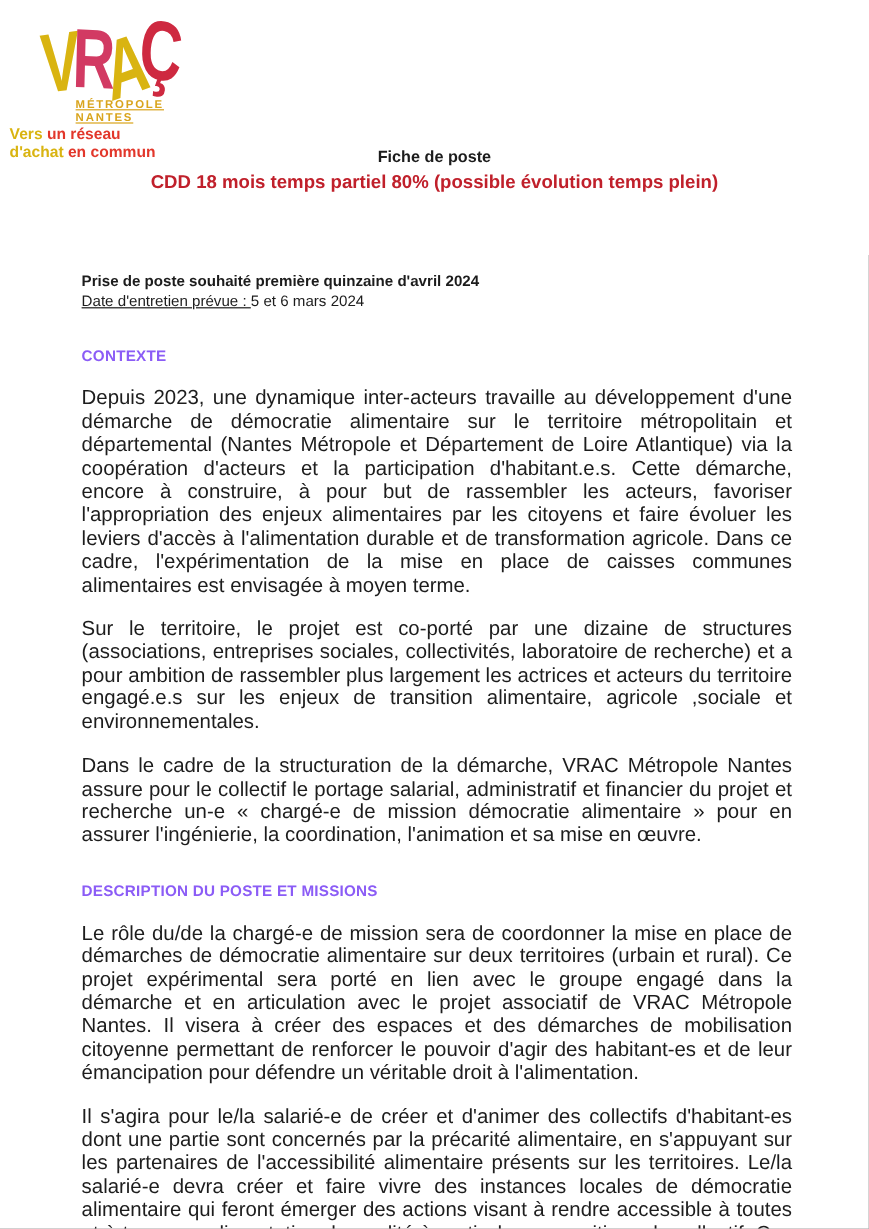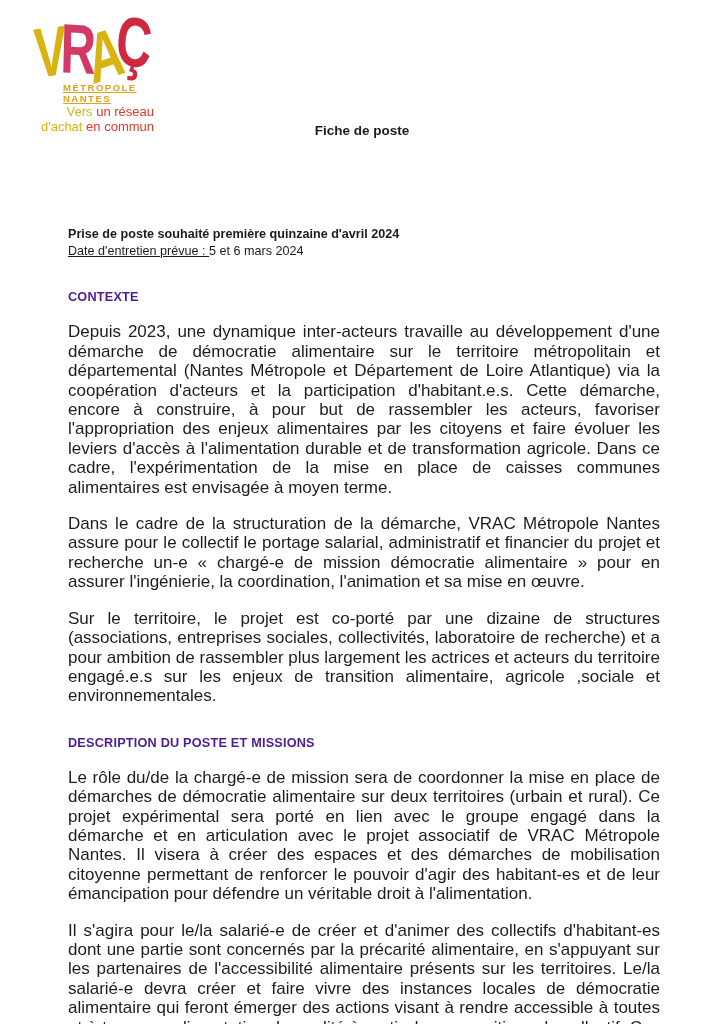--- a/index.html
+++ b/index.html
@@ -27,38 +27,38 @@
   .l-r { color:#D23A63; transform:rotate(2deg); margin-left:-4px; }
   .l-a { color:#D9B411; transform:rotate(-14deg) translateY(7px); margin-left:-8px; }
   .l-c { color:#CE2940; transform:rotate(7deg) translateY(-7px); margin-left:-4px; }
   .logo-sub {
     position:absolute; top:74px; left:55px;
     color:#D9A41C; font-weight:bold; font-size:9.5px;
     letter-spacing:1.5px; line-height:11px; white-space:nowrap;text-decoration:underline;
   }
   .logo-tagline {
     position:absolute; top:97px; left:0; width:146px;
-    text-align:right; font-weight:normal; font-size:13px; line-height:14.5px;
+    text-align:left; font-weight:bold; font-size:13px; line-height:14.5px;
     white-space:nowrap;
   }
   .tg-y { color:#D9B411; }
   .tg-r { color:#E2372B; }
 
   
   .doc-header { position:absolute; top:123px; left:0; width:100%; text-align:center; }
   .fiche { font-size:13.5px; font-weight:bold; color:#1c1c1c; margin-bottom:3px; }
   .doc-title { font-size:15.5px; font-weight:bold; color:#C0202B; line-height:24px; }
 
   
   .content { position:absolute; top:226px; left:68px; width:592px; }
   .contact { font-size:12.6px; line-height:17.2px; color:#1c1c1c; }
   .contact .bold { font-weight:bold; }
   .contact .ul { text-decoration:underline; }
   h2.sec {
-    font-size:12.7px; font-weight:bold; color:#4c1d95;
+    font-size:12.7px; font-weight:bold; color:#8b5cf6;
     margin:30px 0 18px 0; letter-spacing:0.2px;
   }
   h2.sec.second { }
   .content p {
     font-size:17px; line-height:19.4px; text-align:justify;
     margin:0 0 17px 0; color:#1d1d1d;
   }
   .content p:last-child { margin-bottom:12px; }
 </style>
 </head>
@@ -76,33 +76,34 @@
     </div>
     <div class="logo-tagline">
       <div><span class="tg-y">Vers </span><span class="tg-r">un réseau</span></div>
       <div><span class="tg-y">d'achat </span><span class="tg-r">en commun</span></div>
     </div>
   </div>
 
   <div class="doc-header">
     <div class="fiche">Fiche de poste</div>
     <div class="doc-title">
+      <div>CDD 18 mois temps partiel 80% (possible évolution temps plein)</div>
     </div>
   </div>
 
   <div class="content">
 
     <div class="contact">
       <div class="bold">Prise de poste souhaité première quinzaine d'avril 2024</div>
       <div><span class="ul">Date d'entretien prévue : </span><span>5 et 6 mars 2024</span></div>
     </div>
 
     <h2 class="sec">CONTEXTE</h2>
     <p>Depuis 2023, une dynamique inter-acteurs travaille au développement d'une démarche de démocratie alimentaire sur le territoire métropolitain et départemental (Nantes Métropole et Département de Loire Atlantique) via la coopération d'acteurs et la participation d'habitant.e.s. Cette démarche, encore à construire, à pour but de rassembler les acteurs, favoriser l'appropriation des enjeux alimentaires par les citoyens et faire évoluer les leviers d'accès à l'alimentation durable et de transformation agricole. Dans ce cadre, l'expérimentation de la mise en place de caisses communes alimentaires est envisagée à moyen terme.</p>
+    <p>Sur le territoire, le projet est co-porté par une  dizaine de structures (associations, entreprises sociales, collectivités, laboratoire de recherche) et a pour ambition de rassembler plus largement les actrices et acteurs du territoire engagé.e.s sur les enjeux de transition alimentaire, agricole ,sociale et environnementales.</p>
     <p>Dans le cadre de la structuration de la démarche, VRAC Métropole Nantes assure pour le collectif le portage salarial, administratif et financier du projet et recherche un-e « chargé-e de mission démocratie alimentaire » pour en assurer l'ingénierie, la coordination, l'animation et sa mise en œuvre.</p>
-    <p>Sur le territoire, le projet est co-porté par une  dizaine de structures (associations, entreprises sociales, collectivités, laboratoire de recherche) et a pour ambition de rassembler plus largement les actrices et acteurs du territoire engagé.e.s sur les enjeux de transition alimentaire, agricole ,sociale et environnementales.</p>
 
     <h2 class="sec second">DESCRIPTION DU POSTE ET MISSIONS</h2>
     <p>Le rôle du/de la chargé-e de mission sera de coordonner la mise en place de démarches de démocratie alimentaire sur deux territoires (urbain et rural).  Ce projet expérimental sera porté en lien avec le groupe engagé dans la démarche et en articulation avec le projet associatif de VRAC Métropole Nantes. Il visera à créer des espaces et des démarches de mobilisation citoyenne permettant de renforcer le pouvoir d'agir des habitant-es et de leur émancipation pour défendre un véritable droit à l'alimentation.</p>
     <p>Il s'agira pour le/la salarié-e de créer et d'animer des collectifs d'habitant-es dont une partie sont concernés par la précarité alimentaire, en s'appuyant sur les partenaires de l'accessibilité alimentaire présents sur les territoires. Le/la salarié-e devra créer et faire vivre des instances locales de démocratie alimentaire qui feront émerger des actions visant à rendre accessible à toutes et à tous une alimentation de qualité à partir des propositions du collectif. Ces expérimentations pourront prendre la forme de caisses de solidarités alimentaires dont les modalités seront définies de manière collaborative.</p>
 
   </div>
 </div>
 
 </body></html>

